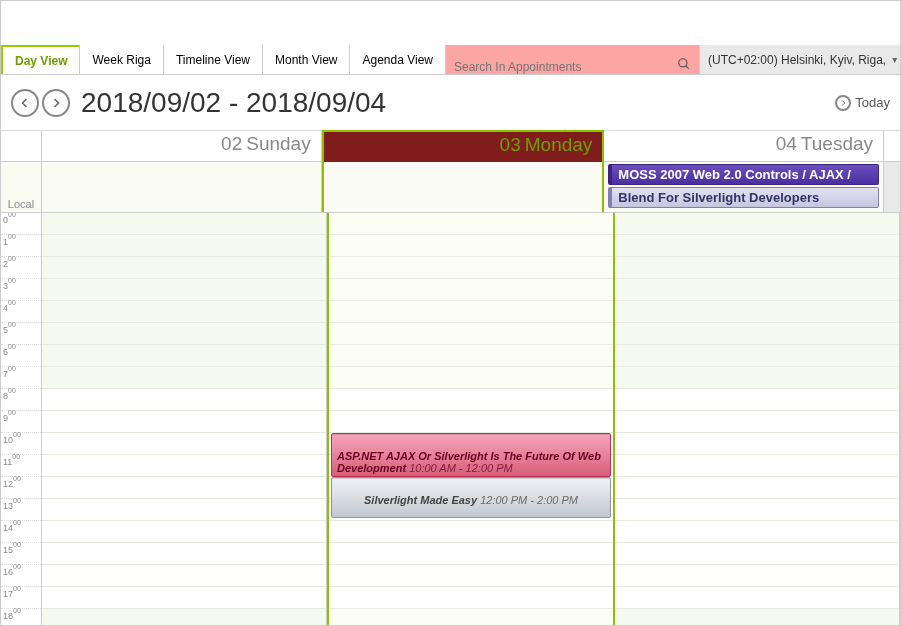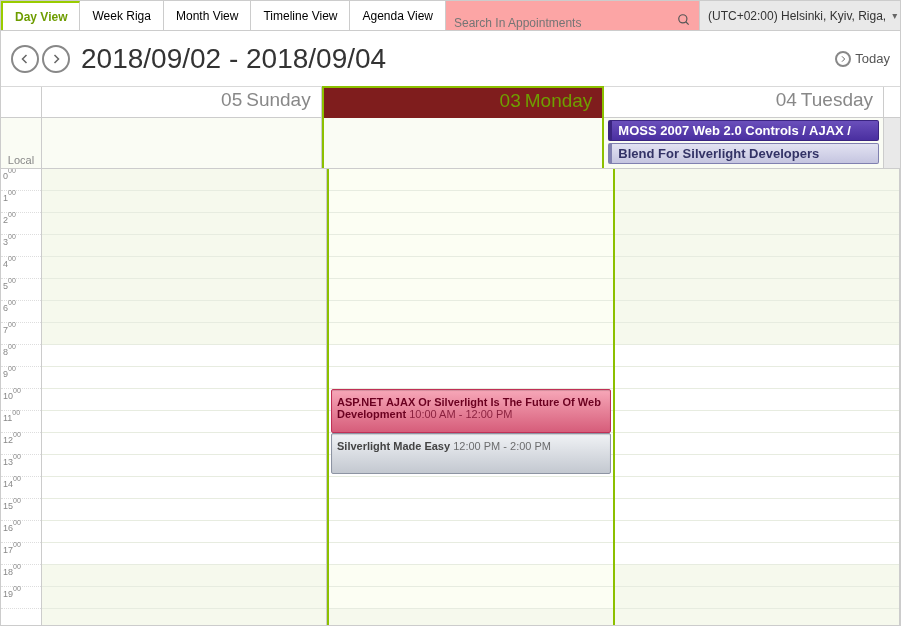--- a/index.html
+++ b/index.html
@@ -1,20 +1,20 @@
 <!DOCTYPE html>
 <html><head>
 <meta charset="utf-8">
 <style>
 * { box-sizing: border-box; margin:0; padding:0; font-family: "Segoe UI", Tahoma, Arial, sans-serif; }
 html, body { width:901px; height:626px; background:#fff; overflow:hidden; }
 .root { display:flex; flex-direction:column; height:100%; border:1px solid #ccc; }
 
 
-.topbar { display:flex; align-items:stretch; height:30px; border-bottom:1px solid #ccc; background:#f5f5f5; }
+.topbar { display:flex; align-items:stretch; height:30px; border-bottom:1px solid #ccc; background:#f5f5f5;margin-top:44px; }
 .tab { display:flex; align-items:center; padding:0 12px; font-size:12px; border-right:1px solid #ccc; background:#fff; cursor:pointer; }
 .tab.active { color:#6e9d00; font-weight:bold; border-top:2px solid #99cc00; padding-top:0; }
 .tab:first-child.active { border-left:2px solid #99cc00; }
 .search { flex:1; display:flex; align-items:flex-end; background:#fca5a5; border-right:1px solid #ccc; padding:0 8px; }
 .search input { flex:1; border:none; background:transparent; font-size:12px; color:#555; outline:none; }
 .search .sicon { color:#555; font-size:14px; }
 .tz { display:flex; align-items:center; padding:0 8px; font-size:12px; color:#333; background:#e9e9e9; max-width:200px; white-space:nowrap; overflow:hidden; }
 .tz .caret { margin-left:6px; color:#666; font-size:10px; }
 
 
@@ -53,21 +53,21 @@
 .grid::-webkit-scrollbar-thumb { background:#b0b0b0; border:1px solid #999; }
 
 .daycol { flex:1; border-right:1px solid #ccc; position:relative; background:#f6f9ed; }
 .daycol.today { border-left:2px solid #8cc000; border-right:2px solid #8cc000; }
 .daycol .row { height:22px; border-bottom:1px solid #e7ece0; }
 .daycol.today .row { background:#fcfef3; }
 .daycol .row.work { background:#fff; }
 .daycol.today .row.work { background:#fff; }
 
 
-.appt { position:absolute; left:2px; right:2px; border-radius:2px; font-size:11px; font-weight:bold; padding:6px 5px; overflow:hidden; border:1px solid rgba(0,0,0,.25); box-shadow:0 1px 1px rgba(0,0,0,.15) inset; }
+.appt { position:absolute; left:2px; right:2px; border-radius:2px; font-size:11px; font-weight:bold; padding:16px 5px; overflow:hidden; border:1px solid rgba(0,0,0,.25); box-shadow:0 1px 1px rgba(0,0,0,.15) inset;font-style:italic; }
 .appt .tm { font-weight:normal; opacity:.75; }
 
 .ad-appt { border-radius:2px; font-size:13px; font-weight:bold; padding:2px 6px; margin-bottom:2px; border:1px solid rgba(0,0,0,.3); border-left-width:4px; }
 
 .a-red { background:linear-gradient(#f7a7b8,#d65d7a); color:#6b0020; border-color:#c03056; }
 .a-gray { background:linear-gradient(#f0f2f5,#c3c8d0); color:#444; border-color:#8d94a3; }
 .a-purple { background:linear-gradient(#6a4fbb,#4a2fa0); color:#fff; border-color:#3a2480; }
 .a-lav { background:linear-gradient(#e2e2f2,#c5c5e0); color:#333366; border-color:#8080b0; }
 
 </style>
@@ -77,24 +77,24 @@
 <div class="root">
 
   <div class="topbar">
     <div class="tab active">
         <span>Day View</span>
       </div>
     <div class="tab">
         <span>Week Riga</span>
       </div>
     <div class="tab">
+        <span>Timeline View</span>
+      </div>
+    <div class="tab">
         <span>Month View</span>
-      </div>
-    <div class="tab">
-        <span>Timeline View</span>
       </div>
     <div class="tab">
         <span>Agenda View</span>
       </div>
     <div class="search">
       <input placeholder="Search In Appointments" style="">
       <span class="sicon">
         <svg width="14" height="14" viewBox="0 0 24 24" fill="none" stroke="#555" stroke-width="2">
             <circle cx="10" cy="10" r="7"></circle>
             <line x1="20" y1="20" x2="15" y2="15"></line>
@@ -126,21 +126,21 @@
             <polyline points="9 4 17 12 9 20"></polyline>
           </svg>
       </span>
       <span>Today</span>
     </div>
   </div>
 
   <div class="colhdrs">
     <div class="gutter"></div>
     <div class="ch">
-      <span class="num">05</span>
+      <span class="num">02</span>
       <span>Sunday</span>
     </div>
     <div class="ch today">
       <span class="num">03</span>
       <span>Monday</span>
     </div>
     <div class="ch">
       <span class="num">04</span>
       <span>Tuesday</span>
     </div>
@@ -221,21 +221,21 @@
           <div class="row work"></div>
           <div class="row work"></div>
           <div class="row work"></div>
           <div class="row work"></div>
           <div class="row work"></div>
           <div class="row work"></div>
           <div class="row work"></div>
           <div class="row"></div>
           <div class="row"></div>
           <div class="appt a-red" style="top: 220px; height: 44px;"><span>ASP.NET AJAX Or Silverlight Is The Future Of Web Development</span> <span class="tm">10:00 AM - 12:00 PM</span></div>
-          <div class="appt a-gray" style="top: 264px; height: 41px;"><span>Silverlight Made Easy</span> <span class="tm">12:00 PM - 2:00 PM</span></div>
+          <div class="appt a-gray" style="top: 264px; height: 41px; text-align: center;"><span>Silverlight Made Easy</span> <span class="tm">12:00 PM - 2:00 PM</span></div>
         </div>
       <div class="daycol" id="col2">
           <div class="row"></div>
           <div class="row"></div>
           <div class="row"></div>
           <div class="row"></div>
           <div class="row"></div>
           <div class="row"></div>
           <div class="row"></div>
           <div class="row"></div>

